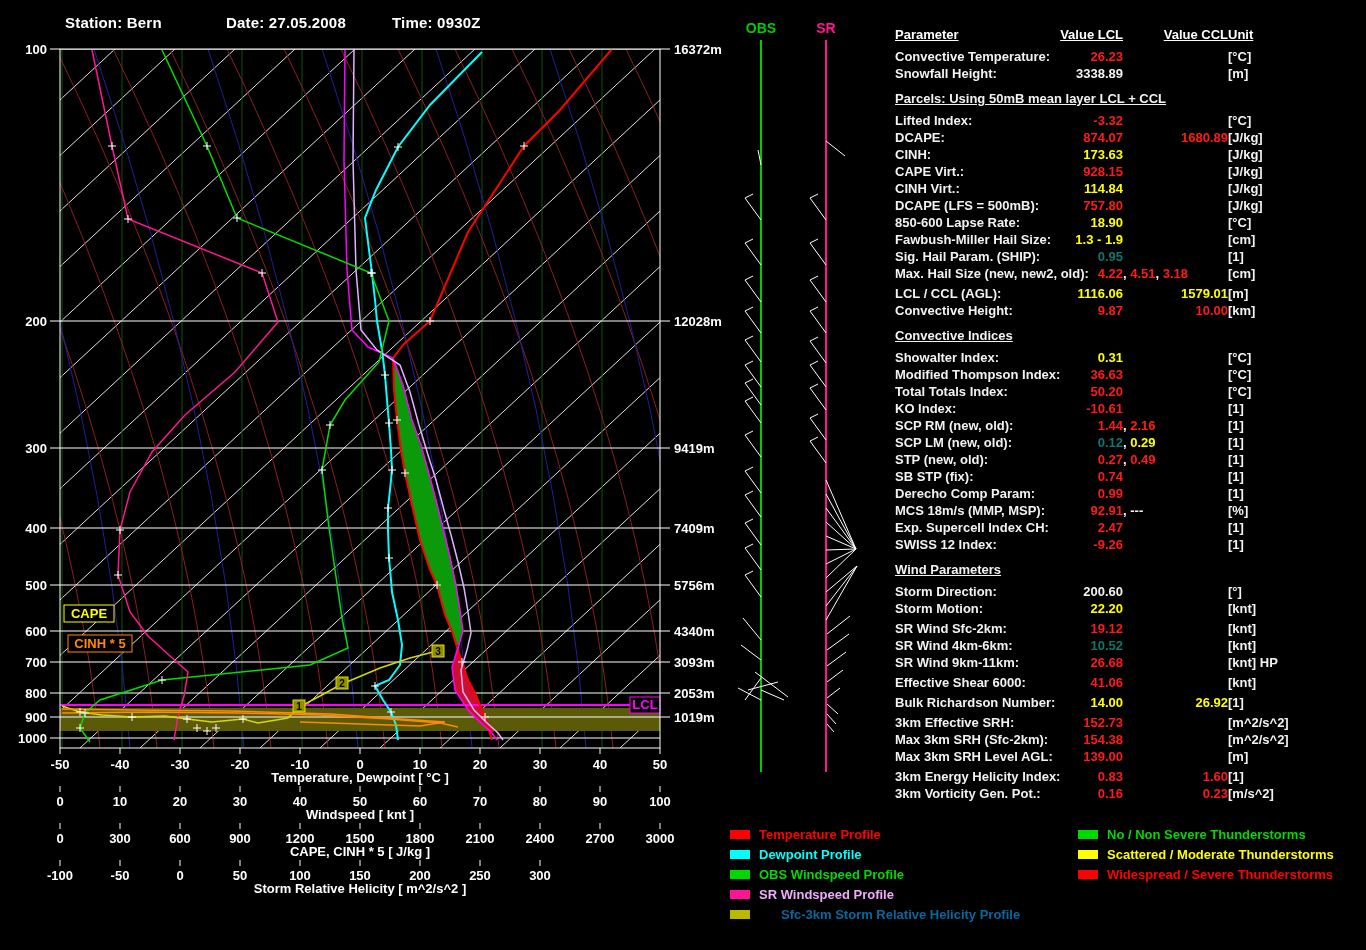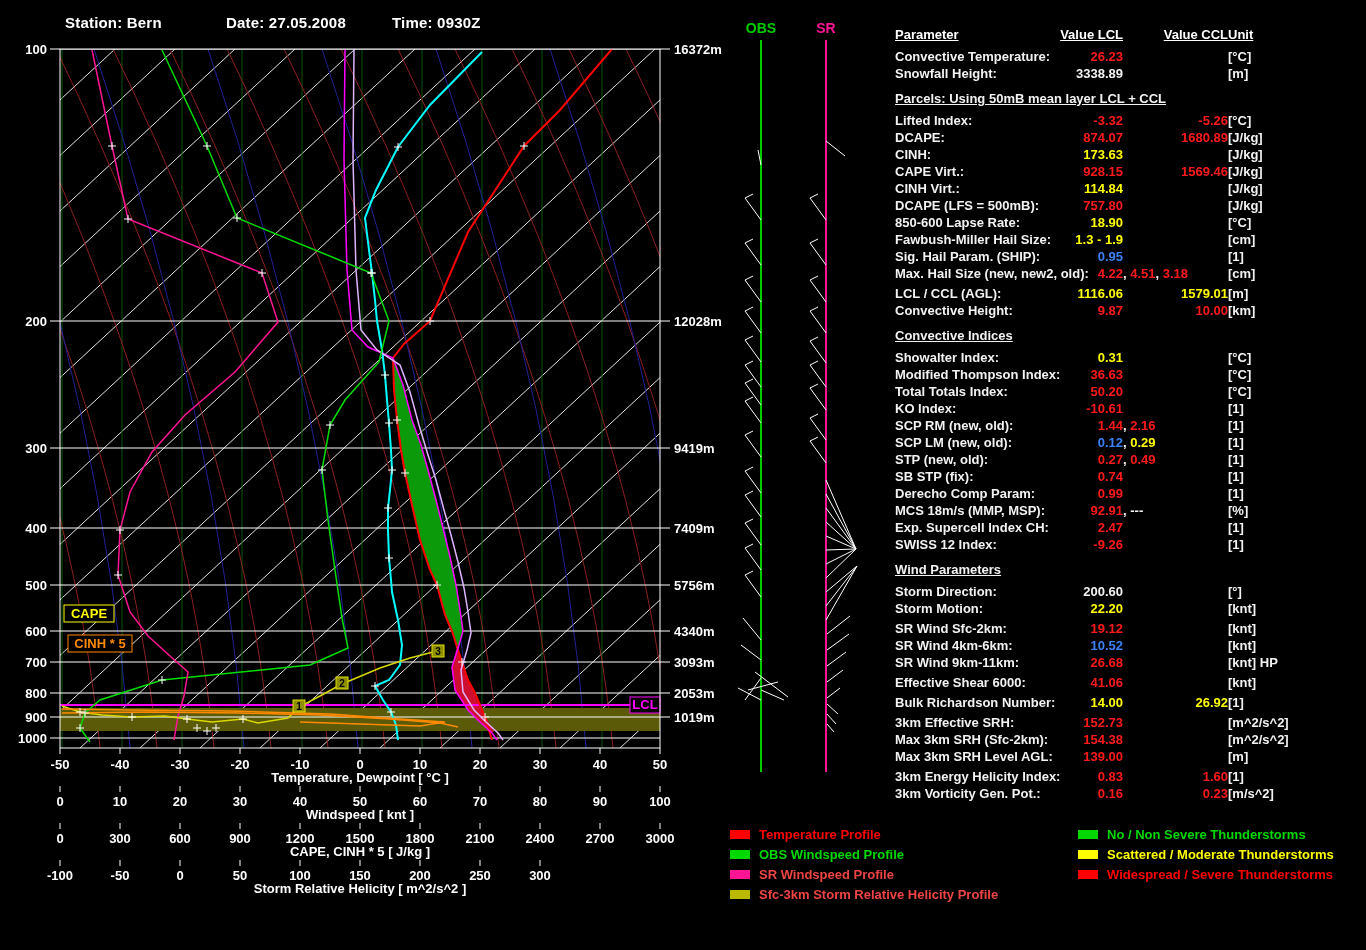--- a/index.html
+++ b/index.html
@@ -14,21 +14,21 @@
   .thead span{text-decoration:underline;}
   .trow{position:relative;height:17px;white-space:nowrap;}
   .c-label{position:absolute;left:0;}
   .c-lcl{position:absolute;left:0;width:228px;text-align:right;}
   .c-tail{position:absolute;left:228px;}
   .c-ccl{position:absolute;left:0;width:317px;text-align:right;margin-left:16px;}
   .c-unit{position:absolute;left:333px;}
   .sec-header{margin-top:8px;margin-bottom:5px;height:17px;text-decoration:underline;}
   .first-gap{margin-top:5px;}
   .gap{margin-top:3px;}
-  .w{color:#f2f2f2}.red{color:#ff1a1a}.yel{color:#ffff00}.grn{color:#3b82f6}
+  .w{color:#f2f2f2}.red{color:#ff1a1a}.yel{color:#ffff00}.grn{color:#0f766e}
   
   .legend{position:absolute;top:824px;font-size:13px;}
   #legend-left{left:730px}#legend-right{left:1078px}
   .leg-row{height:20px;display:flex;align-items:center;white-space:nowrap;}
   .swatch{width:20px;height:9px;margin-right:9px;flex:0 0 auto;}
   svg text{font-family:"Liberation Sans",sans-serif;font-weight:bold;}
 </style>
 </head>
 <body>
 
@@ -463,42 +463,40 @@
         <div class="c-lcl"><span class="w">3338.89</span></div>
         <div class="c-tail"></div>
         <div class="c-ccl"></div>
         <div class="c-unit w">[m]</div>
       </div>
       <div class="sec-header w">Parcels: Using 50mB mean layer LCL + CCL</div>
       <div class="trow">
         <div class="c-label w">Lifted Index:</div>
         <div class="c-lcl"><span class="red">-3.32</span></div>
         <div class="c-tail"></div>
-        <div class="c-ccl"><span class="red">-5.26</span></div>
         <div class="c-unit w">[°C]</div>
       </div>
       <div class="trow">
         <div class="c-label w">DCAPE:</div>
         <div class="c-lcl"><span class="red">874.07</span></div>
         <div class="c-tail"></div>
         <div class="c-ccl"><span class="red">1680.89</span></div>
         <div class="c-unit w">[J/kg]</div>
       </div>
       <div class="trow">
         <div class="c-label w">CINH:</div>
         <div class="c-lcl"><span class="yel">173.63</span></div>
         <div class="c-tail"></div>
         <div class="c-ccl"></div>
         <div class="c-unit w">[J/kg]</div>
       </div>
       <div class="trow">
         <div class="c-label w">CAPE Virt.:</div>
         <div class="c-lcl"><span class="red">928.15</span></div>
         <div class="c-tail"></div>
-        <div class="c-ccl"><span class="red">1569.46</span></div>
         <div class="c-unit w">[J/kg]</div>
       </div>
       <div class="trow">
         <div class="c-label w">CINH Virt.:</div>
         <div class="c-lcl"><span class="yel">114.84</span></div>
         <div class="c-tail"></div>
         <div class="c-ccl"></div>
         <div class="c-unit w">[J/kg]</div>
       </div>
       <div class="trow">
@@ -722,30 +720,34 @@
       </div>
     </div>
 </div>
 
 <div class="legend" id="legend-left">
     <div class="leg-row">
       <span class="swatch" style="background: rgb(255, 0, 0);"></span>
       <span style="color: rgb(255, 0, 0);">Temperature Profile</span>
     </div>
     <div class="leg-row">
+      <span class="swatch" style="background: rgb(0, 255, 255);"></span>
+      <span style="color: rgb(0, 255, 255);">Dewpoint Profile</span>
+    </div>
+    <div class="leg-row">
       <span class="swatch" style="background: rgb(0, 216, 0);"></span>
       <span style="color: rgb(0, 216, 0);">OBS Windspeed Profile</span>
     </div>
     <div class="leg-row">
       <span class="swatch" style="background: rgb(255, 20, 147);"></span>
-      <span style="color: #ef4444;">SR Windspeed Profile</span>
+      <span style="color: #f0abfc;">SR Windspeed Profile</span>
     </div>
     <div class="leg-row">
       <span class="swatch" style="background: rgb(185, 185, 0);"></span>
-      <span style="color: #ef4444;">Sfc-3km Storm Relative Helicity Profile</span>
+      <span style="color: #0369a1; margin-left: 22px;">Sfc-3km Storm Relative Helicity Profile</span>
     </div>
   </div>
 <div class="legend" id="legend-right">
     <div class="leg-row">
       <span class="swatch" style="background: rgb(0, 216, 0);"></span>
       <span style="color: rgb(0, 216, 0);">No / Non Severe Thunderstorms</span>
     </div>
     <div class="leg-row">
       <span class="swatch" style="background: rgb(255, 255, 0);"></span>
       <span style="color: rgb(255, 255, 0); text-align: right;">Scattered / Moderate Thunderstorms</span>

